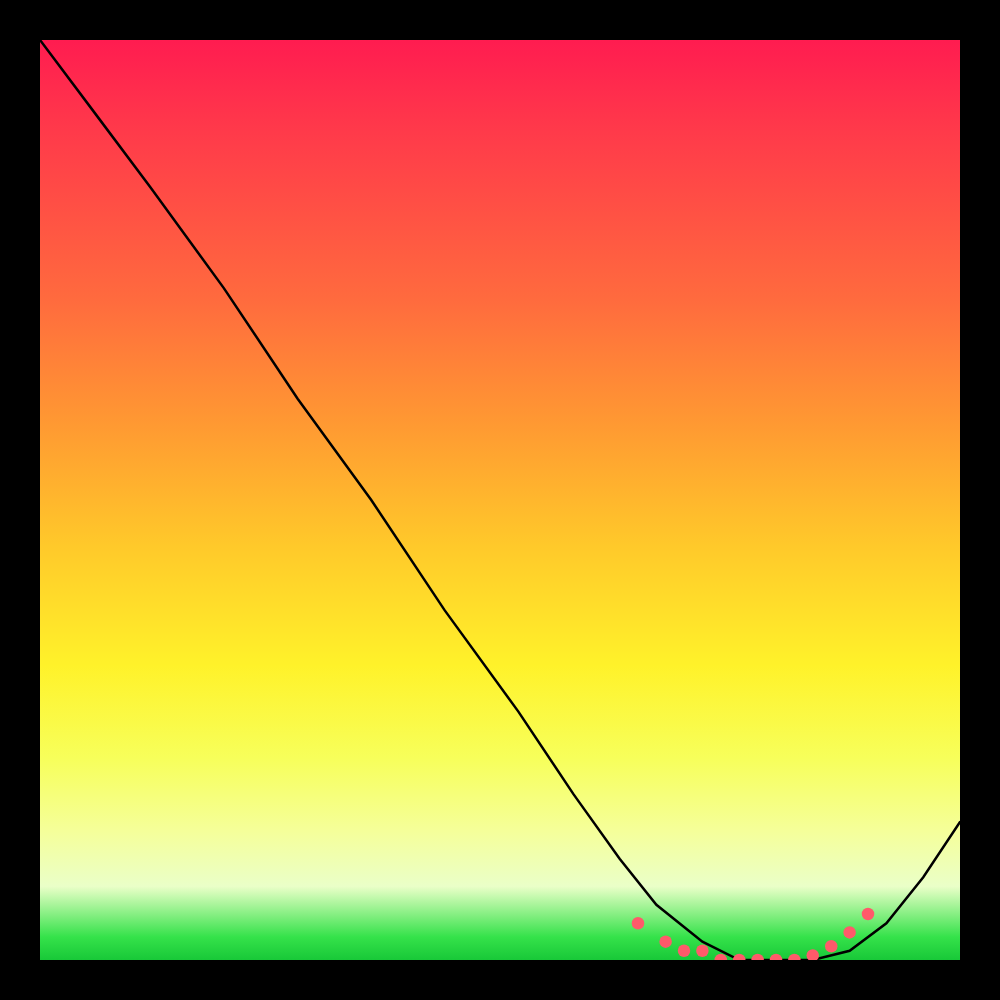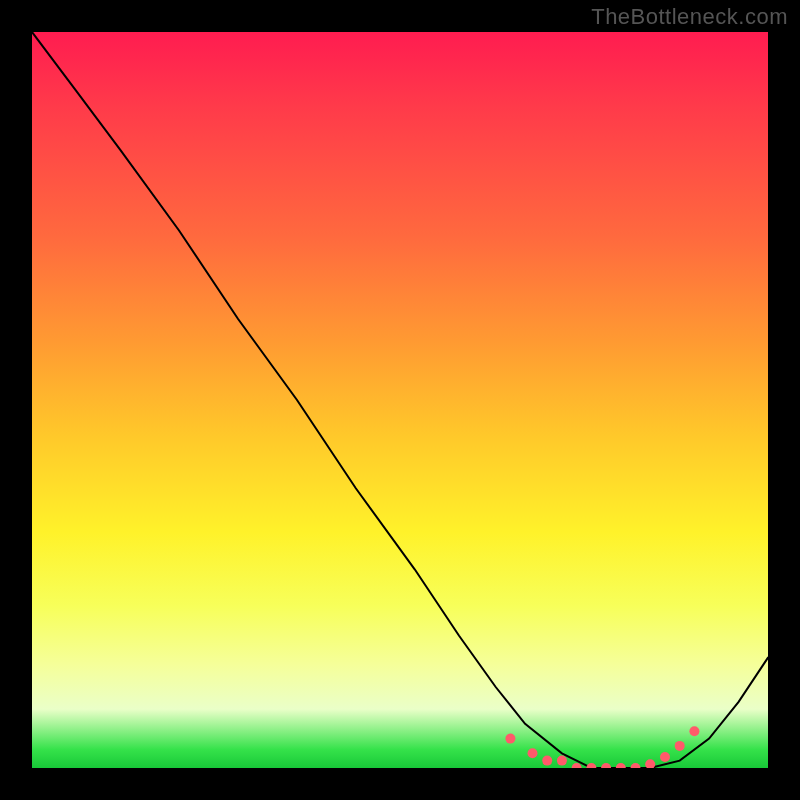--- a/index.html
+++ b/index.html
@@ -69,21 +69,20 @@
   }
   .dot {
     fill: #ff5a6a;
     stroke: none;
   }
 </style>
 </head>
 <body>
 
 <div class="outer">
-  <div class="watermark">TheBottleneck.com</div>
 
   <div class="plot-area">
     <div class="gradient"></div>
     <svg class="overlay" viewBox="0 0 736 736" preserveAspectRatio="none">
       <path id="curve-path" class="curve" d="M0.0 0.0 L44.2 58.9 L88.3 117.8 L147.2 198.7 L206.1 287.0 L265.0 368.0 L323.8 456.3 L382.7 537.3 L426.9 603.5 L463.7 655.0 L493.1 691.8 L529.9 721.3 L559.4 736.0 L588.8 736.0 L618.2 736.0 L647.7 728.6 L677.1 706.6 L706.6 669.8 L736.0 625.6"></path>
       <g id="dots-group">
           <circle cx="478.4" cy="706.6" r="5" class="dot"></circle>
           <circle cx="500.5" cy="721.3" r="5" class="dot"></circle>
           <circle cx="515.2" cy="728.6" r="5" class="dot"></circle>
           <circle cx="529.9" cy="728.6" r="5" class="dot"></circle>

